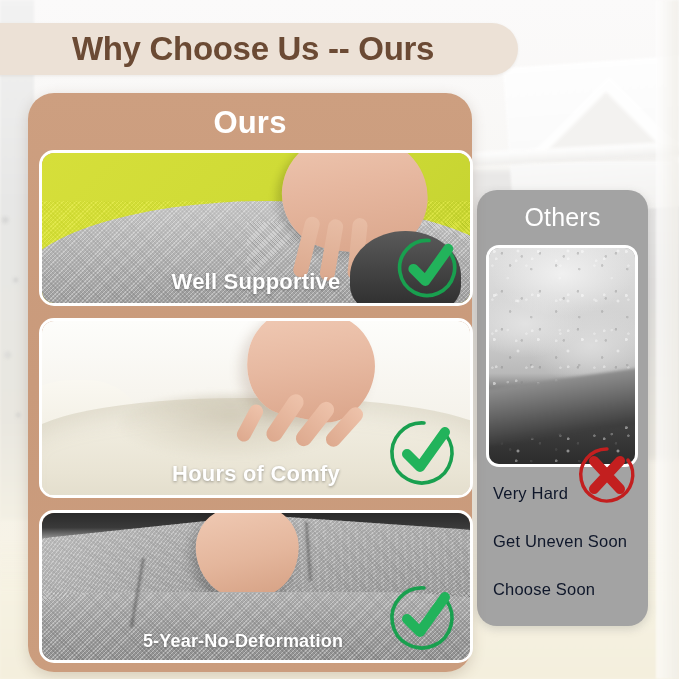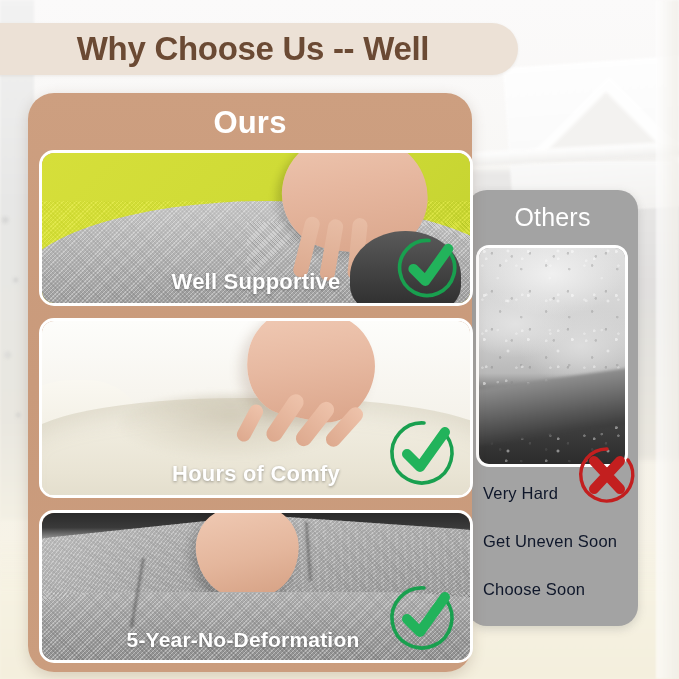--- a/index.html
+++ b/index.html
@@ -133,21 +133,21 @@
     font-size: 33px;
     font-weight: 700;
     color: #6b4a34;
     letter-spacing: -0.3px;
     white-space: nowrap;
   }
 
   
   .others-panel {
     position: absolute;
-    left: 467px;
+    left: 477px;
     top: 190px;
     width: 171px;
     height: 436px;
     background: #a3a3a3;
     border-radius: 20px;
     box-shadow: 0 3px 10px rgba(90,90,90,.22);
   }
   .others-title {
     position: absolute;
     left: 0; top: 13px;
@@ -269,21 +269,21 @@
     width: 100%;
     text-align: center;
     color: #ffffff;
     font-size: 22px;
     font-weight: 600;
     letter-spacing: .2px;
     text-shadow: 0 1px 3px rgba(0,0,0,.35);
     z-index: 4;
     pointer-events: none;
   }
-  .caption-3 { font-size: 21px; padding-right: 26px; box-sizing: border-box; }
+  .caption-3 { font-size: 18px; padding-right: 26px; box-sizing: border-box; }
 
   .check-mark {
     position: absolute;
     right: 10px;
     bottom: 6px;
     width: 72px;
     height: 72px;
     z-index: 3;
   }
   .check-1 { width: 66px; height: 66px; right: 8px; bottom: 2px; }
@@ -424,21 +424,21 @@
   <div class="bg-leftspeckle"></div>
   <div class="bg-grayband"></div>
   <div class="bg-roof"></div>
   <div class="bg-gable"></div>
   <div class="bg-gable-inner"></div>
   <div class="bg-eave"></div>
   <div class="bg-floor"></div>
   <div class="bg-vert-seam"></div>
 
   <div class="header-pill">
-    <div class="header-title">Why Choose Us -- Well</div>
+    <div class="header-title">Why Choose Us -- Ours</div>
   </div>
 
   <div class="others-panel">
     <div class="others-title">Others</div>
 
     <div class="others-photo">
       <div class="foam"></div>
       <div class="grain"></div>
       <div class="edge"></div>
     </div>

